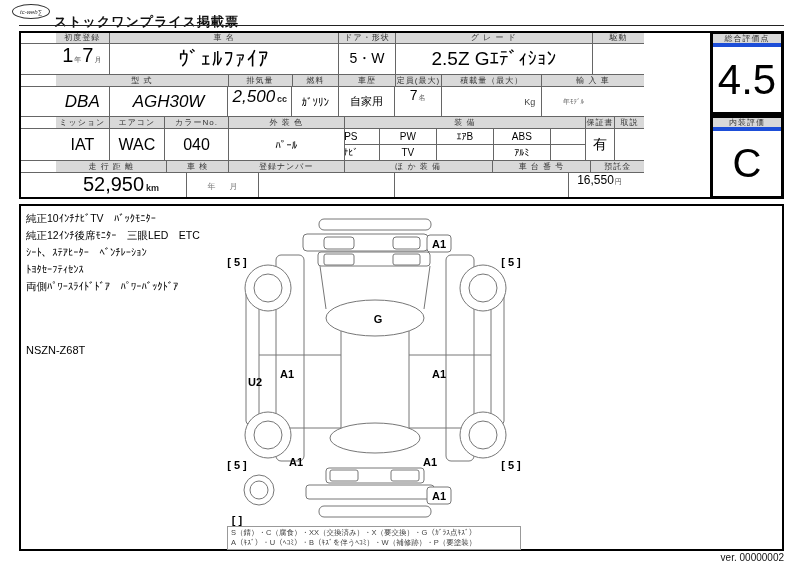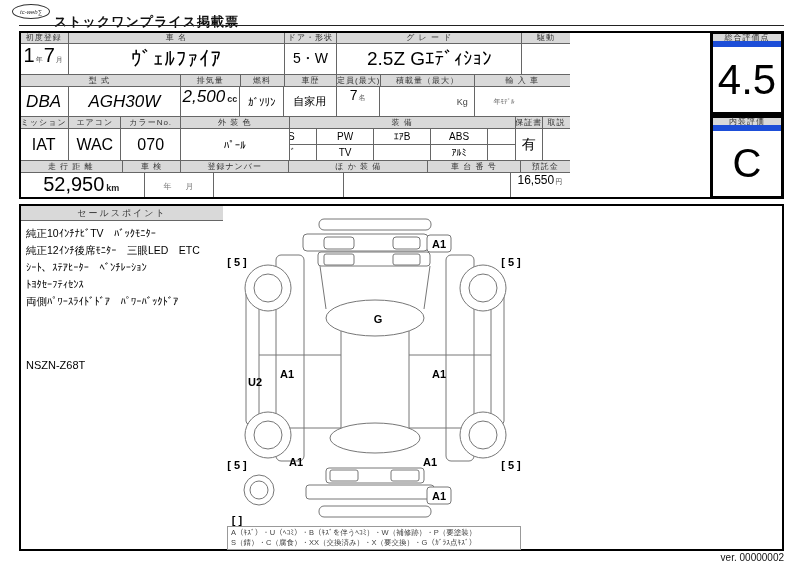--- a/index.html
+++ b/index.html
@@ -18,21 +18,21 @@
   }
   .title {
     position:absolute; left:54px; top:3px; font-size:13px; font-weight:bold;
     letter-spacing:1px; color:#111;margin-top:10px;
   }
   .title-rule { position:absolute; left:19px; top:25px; width:765px; border-top:1.5px solid #222; }
   
   .toptable { position:absolute; left:19px; top:31px; width:765px; height:168px; }
   .toptable .frame { position:absolute; inset:0; border:2px solid #000; pointer-events:none; }
   .rows { position:absolute; left:0; top:0; width:691px; }
-  .band { display:flex; width:551px; border-bottom:1px solid #666; }
+  .band { display:flex; width:625px; border-bottom:1px solid #666;padding-left:37px; }
   .band:last-child { border-bottom:none; }
   .cell {
     border-right:1px solid #666; display:flex; align-items:center; justify-content:center;
     overflow:hidden; white-space:nowrap;
   }
   .cell:last-child { border-right:none; }
   .hd { background:#d9d9d9; font-size:8px; color:#333; letter-spacing:1px; }
   .baseline { align-items:baseline; }
   .unit { font-size:9px; color:#222; margin-left:2px;font-weight:bold; }
   .unit-sm { font-size:7px; color:#555; margin:0 1px; }
@@ -48,21 +48,21 @@
   .import-wrap { display:flex; padding:0; }
   .import-wrap .sub1 { width:74px; display:flex; align-items:center; justify-content:center; font-size:7px; color:#666; }
   .import-wrap .sub2, .import-wrap .sub3 { width:23px; border-left:1px solid #666; }
   .eq-wrap { display:flex; flex-direction:column; padding:0; }
   .eqrow { display:flex; flex:1; }
   .eqrow:first-child { border-bottom:1px solid #666; }
   .eqcell { width:57px; border-right:1px solid #666; display:flex; align-items:center; justify-content:center; font-size:10px; }
   .eqcell:last-child { width:56px; border-right:none; }
   
   .scorebox { position:absolute; left:691px; width:74px; height:84px; border:3px solid #000; background:#fff; display:flex; flex-direction:column; }
-  .scorebox .shd { height:13px; background:#d9d9d9; border-bottom:6px solid #1d4ed8; font-size:8px; color:#333; letter-spacing:1px; display:flex; align-items:center; justify-content:center; }
+  .scorebox .shd { height:13px; background:#d9d9d9; border-bottom:4px solid #1d4ed8; font-size:8px; color:#333; letter-spacing:1px; display:flex; align-items:center; justify-content:center; }
   .scorebox .bigv { flex:1; display:flex; align-items:center; justify-content:center; font-size:42px; font-weight:500; }
   
   .bottombox { position:absolute; left:19px; top:204px; width:765px; height:347px; border:2px solid #000; display:flex; }
   .col-left { width:202px; display:flex; flex-direction:column; }
   .col-mid { width:256px; border-left:1px solid #444; border-right:1px solid #444; display:flex; flex-direction:column; }
   .col-right { width:303px; position:relative; }
   .panel-hd { height:15px; background:#d9d9d9; border-bottom:1px solid #666; font-size:9px; color:#333; letter-spacing:2px; display:flex; align-items:center; justify-content:center; flex:none; }
   .sales-content { height:133px; padding:4px 5px; font-size:10.5px; line-height:17px; }
   .caution-hd { height:16px; background:#d9d9d9; border-top:1px solid #666; border-bottom:1px solid #666; font-size:9px; color:#333; letter-spacing:2px; display:flex; align-items:center; justify-content:center; flex:none; }
   .caution-content { flex:1; padding:5px 5px; font-size:11px; }
@@ -149,21 +149,21 @@
         <div class="cell hd" style="width:75px">カラーNo.</div>
         <div class="cell hd" style="width:136px">外 装 色</div>
         <div class="cell hd" style="width:284px">装  備</div>
         <div class="cell hd" style="width:34px">保証書</div>
         <div class="cell hd" style="width:34px">取説</div>
       </div>
 
       <div class="band" style="height:32px">
         <div class="cell v16" style="width:63px">IAT</div>
         <div class="cell v16" style="width:65px">WAC</div>
-        <div class="cell v16" style="width:75px">070</div>
+        <div class="cell v16" style="width:75px">040</div>
         <div class="cell v11" style="width:136px">ﾊﾟｰﾙ</div>
         <div class="cell eq-wrap" style="width:284px">
           <div class="eqrow">
             <div class="eqcell">PS</div>
             <div class="eqcell">PW</div>
             <div class="eqcell">ｴｱB</div>
             <div class="eqcell">ABS</div>
             <div class="eqcell"></div>
           </div>
           <div class="eqrow">
@@ -212,21 +212,20 @@
     <div class="scorebox" style="top:84px">
       <div class="shd">内装評価</div>
       <div class="bigv" style="font-size:40px">C</div>
     </div>
 
     <div class="frame"></div>
   </div>
 
   <div class="bottombox">
     <div class="col-left">
-      <div class="panel-hd">セールスポイント</div>
       <div class="sales-content">
         <div>純正10ｲﾝﾁﾅﾋﾞTV　ﾊﾞｯｸﾓﾆﾀｰ</div>
         <div>純正12ｲﾝﾁ後席ﾓﾆﾀｰ　三眼LED　ETC</div>
         <div>ｼｰﾄ、ｽﾃｱﾋｰﾀｰ　ﾍﾞﾝﾁﾚｰｼｮﾝ</div>
         <div>ﾄﾖﾀｾｰﾌﾃｨｾﾝｽ</div>
         <div>両側ﾊﾟﾜｰｽﾗｲﾄﾞﾄﾞｱ　ﾊﾟﾜｰﾊﾞｯｸﾄﾞｱ</div>
       </div>
       <div class="caution-content">
         <div>NSZN-Z68T</div>
       </div>
@@ -295,20 +294,20 @@
         <text x="216" y="42" text-anchor="middle">A1</text>
         <text x="216" y="294" text-anchor="middle">A1</text>
         <text x="155" y="117" text-anchor="middle">G</text>
         <text x="32" y="180" text-anchor="middle">U2</text>
         <text x="64" y="172" text-anchor="middle">A1</text>
         <text x="216" y="172" text-anchor="middle">A1</text>
         <text x="73" y="260" text-anchor="middle">A1</text>
         <text x="207" y="260" text-anchor="middle">A1</text>
       </svg>
       <div class="legend">
+        <div>S（錆）・C（腐食）・XX（交換済み）・X（要交換）・G（ｶﾞﾗｽ点ｷｽﾞ）</div>
         <div>A（ｷｽﾞ）・U（ﾍｺﾐ）・B（ｷｽﾞを伴うﾍｺﾐ）・W（補修跡）・P（要塗装）</div>
-        <div>S（錆）・C（腐食）・XX（交換済み）・X（要交換）・G（ｶﾞﾗｽ点ｷｽﾞ）</div>
       </div>
     </div>
   </div>
 
   <div class="ver">ver. 00000002</div>
 </div>
 
 </body></html>

